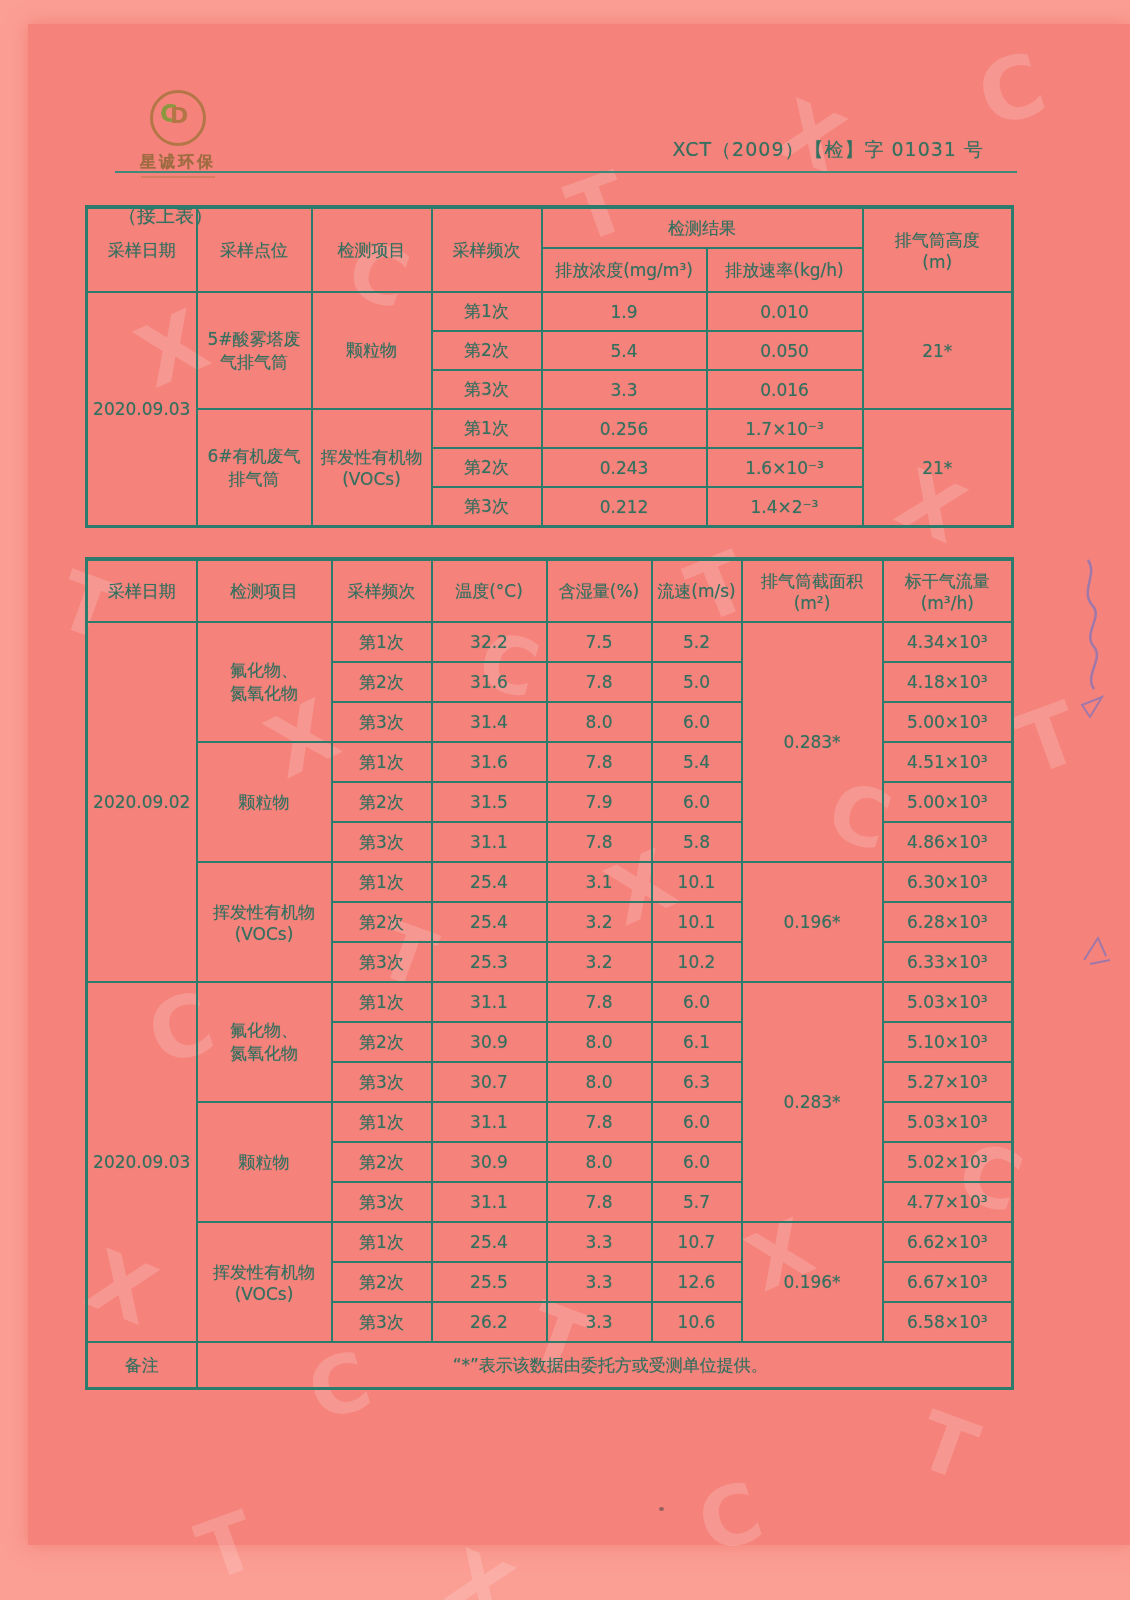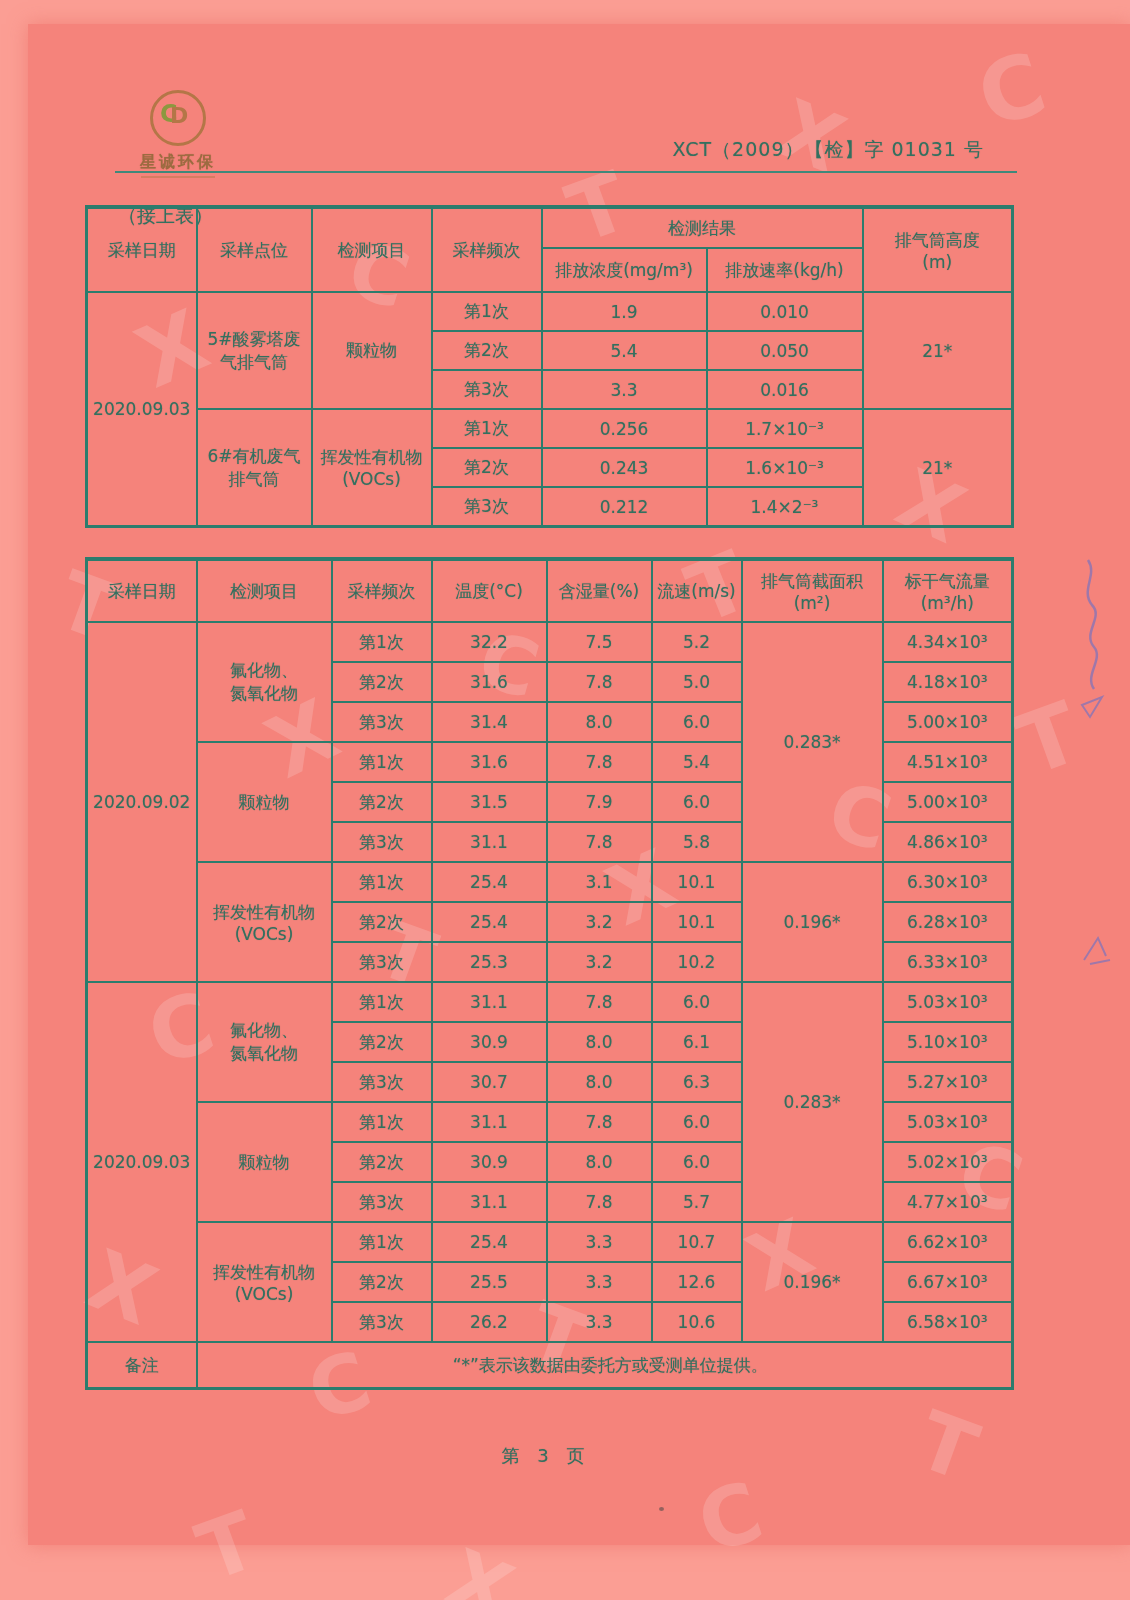--- a/index.html
+++ b/index.html
@@ -326,21 +326,20 @@
         <td>6.58×10³</td>
       </tr>
 
       <tr class="remark">
         <td>备注</td>
         <td colspan="7" class="remark-text">“*”表示该数据由委托方或受测单位提供。</td>
       </tr>
     </tbody>
   </table>
 
-  <div id="pagefoot" class="ink">第 3 页</div>
 
   <svg class="blue-mark" style="left:1068px;top:555px;" width="50" height="180" viewBox="0 0 50 180">
     <path d="M20 5 C 30 20, 12 35, 24 50 C 36 62, 14 78, 26 92 C 36 104, 16 120, 26 134" stroke="#5a6fd0" stroke-width="2.5" fill="none"></path>
     <path d="M14 150 L 34 142 L 22 162 Z" stroke="#5a6fd0" stroke-width="2" fill="none"></path>
   </svg>
   <svg class="blue-mark" style="left:1080px;top:930px;" width="36" height="40" viewBox="0 0 36 40">
     <path d="M4 30 L 18 8 L 26 26 M10 34 L 30 30" stroke="#5a6fd0" stroke-width="2" fill="none"></path>
   </svg>
   <div id="speck"></div>
 </div>

